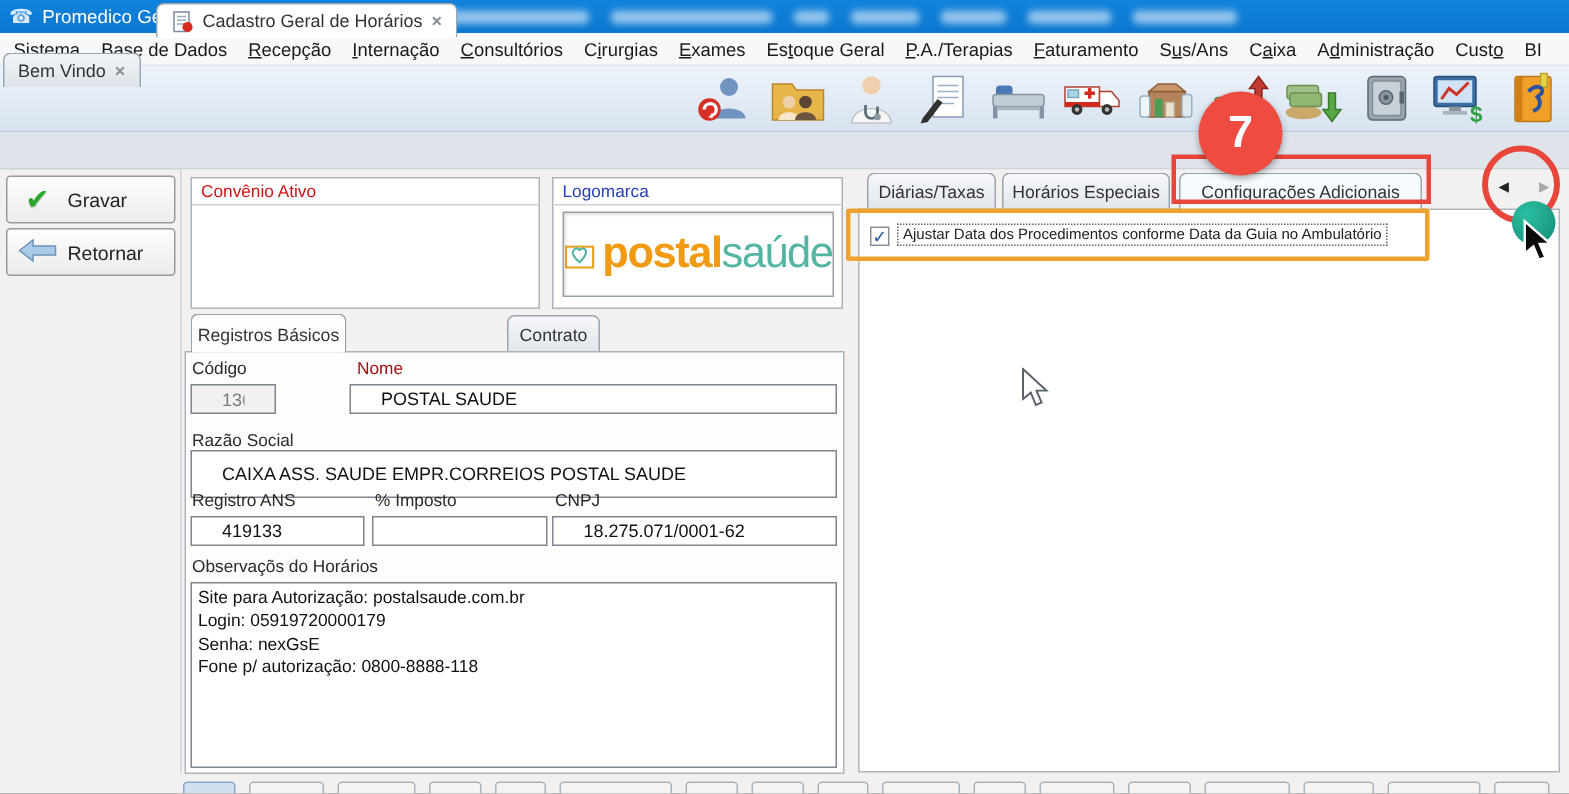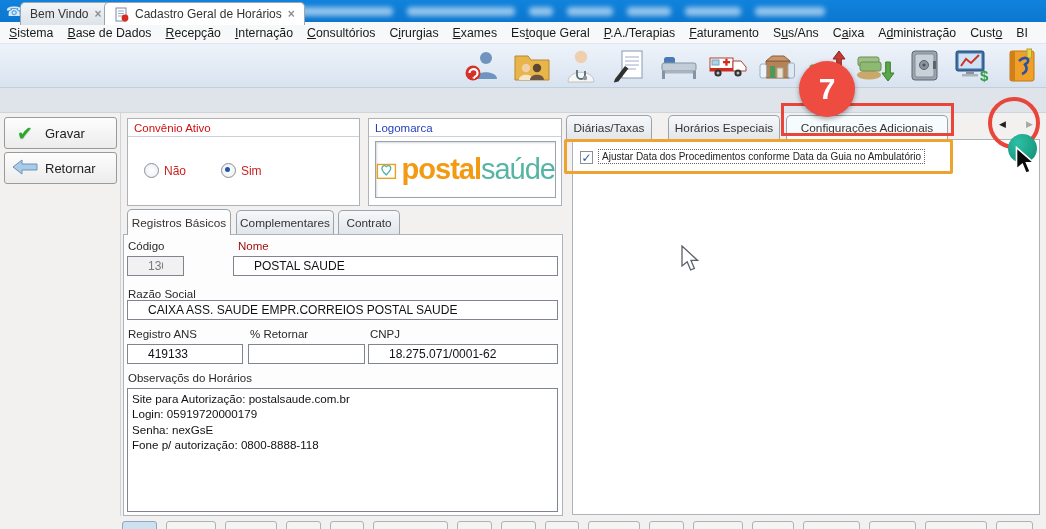--- a/index.html
+++ b/index.html
@@ -254,21 +254,21 @@
             <rect x="8" y="3" width="24" height="30" rx="2" fill="#f0a028" stroke="#c07818"></rect>
             <rect x="8" y="3" width="5" height="30" fill="#d08018"></rect>
             <rect x="25" y="1" width="4.5" height="9" fill="#e8d44a" stroke="#b8a428"></rect>
             <path d="M17 13c6-6 11-2 8.5 1.5l-2.5 2c3 4 1.5 8-3 9.5" stroke="#2a52a0" stroke-width="2.6" fill="none"></path>
           </svg>
       </div>
     </div>
   </div>
 
   <div class="abs tabstrip"></div>
-  <div class="abs doc-tab inactive" style="left:20px;">
+  <div class="abs doc-tab inactive" style="left:2px;margin-top:33px;">
     <span>Bem Vindo</span>
     <span class="tab-close">×</span>
   </div>
   <div class="abs doc-tab active" style="left:104px;">
     <svg width="15" height="15" viewBox="0 0 15 15">
         <rect x="2" y="1" width="10" height="13" fill="#fff" stroke="#7a8aa0"></rect>
         <line x1="4" y1="4" x2="10" y2="4" stroke="#9ab"></line>
         <line x1="4" y1="6.5" x2="10" y2="6.5" stroke="#9ab"></line>
         <line x1="4" y1="9" x2="10" y2="9" stroke="#9ab"></line>
         <circle cx="11" cy="11" r="3.4" fill="#d62b1e"></circle>
@@ -287,65 +287,59 @@
     <span class="ic">
       <svg width="26" height="16" viewBox="0 0 26 16">
           <path d="M1 8l9-7v4h15v6H10v4z" fill="#a9cbe8" stroke="#6b93b8"></path>
         </svg>
     </span>
     <span>Retornar</span>
   </div>
 
   <div class="abs groupbox" style="left:127px;top:118px;width:233px;height:88px;">
     <div class="gb-title gb-red">Convênio Ativo</div>
-    <div style="padding:24px 0 0 16px;">
-      <span class="radio"></span><span class="radio-label">Não</span>
-      <span style="display:inline-block;width:26px;"></span>
-      <span class="radio checked"></span><span class="radio-label">Sim</span>
-    </div>
   </div>
 
   <div class="abs groupbox" style="left:368px;top:118px;width:194px;height:88px;">
     <div class="gb-title gb-blue">Logomarca</div>
   </div>
   <div class="abs form-tab active" style="left:127px;width:104px;">Registros Básicos</div>
 
   <div class="abs logo-area">
     <svg width="34" height="30" viewBox="0 0 34 30" style="margin-right:2px;">
       <rect x="2" y="7" width="26" height="20" fill="#fff" stroke="#e8a020" stroke-width="2"></rect>
       <path d="M15 22c-6-5-8-9-5.5-12 2-2.3 5-1.4 5.5 1 .5-2.4 3.5-3.3 5.5-1 2.5 3-1.5 8-5.5 12z" fill="#fff" stroke="#53b3a5" stroke-width="2"></path>
     </svg>
     <span class="brand"><span class="p1">postal</span><span class="p2">saúde</span></span>
   </div>
-  <div class="abs form-tab" style="left:236px;width:98px;">Complementares</div>
   <div class="abs form-tab" style="left:338px;width:62px;">Contrato</div>
   <div class="abs panel" style="left:123px;top:234px;width:440px;height:282px;"></div>
 
   <div class="abs fld-label" style="left:128px;top:240px;">Código</div>
   <input class="abs tb" style="left: 127px; top: 256px; width: 57px; height: 20px;" disabled="" value="136">
   <div class="abs fld-label red" style="left:238px;top:240px;">Nome</div>
   <input class="abs tb" style="left: 233px; top: 256px; width: 325px; height: 20px;" value="POSTAL SAUDE">
 
   <div class="abs fld-label" style="left:128px;top:288px;">Razão Social</div>
-  <input class="abs tb" style="left: 127px; top: 300px; width: 431px; height: 20px;" value="CAIXA ASS. SAUDE EMPR.CORREIOS POSTAL SAUDE">
+  <input class="abs tb" style="left: 127px; top: 300px; width: 431px; height: 32px;" value="CAIXA ASS. SAUDE EMPR.CORREIOS POSTAL SAUDE">
 
   <div class="abs fld-label" style="left:128px;top:328px;">Registro ANS</div>
   <input class="abs tb" style="left: 127px; top: 344px; width: 116px; height: 20px;" value="419133">
-  <div class="abs fld-label" style="left:250px;top:328px;">% Retornar</div>
+  <div class="abs fld-label" style="left:250px;top:328px;">% Imposto</div>
   <input class="abs tb" style="left: 248px; top: 344px; width: 117px; height: 20px;" value="">
   <div class="abs fld-label" style="left:370px;top:328px;">CNPJ</div>
   <input class="abs tb" style="left: 368px; top: 344px; width: 190px; height: 20px;" value="18.275.071/0001-62">
 
   <div class="abs fld-label" style="left:128px;top:372px;">Observaçõs do Horários</div>
   <textarea class="abs tb" style="left: 127px; top: 388px; width: 431px; height: 124px;">Site para Autorização: postalsaude.com.br
 Login: 05919720000179
 Senha: nexGsE
 Fone p/ autorização: 0800-8888-118</textarea>
 
-  <div class="abs rp-tab" style="left:566px;width:86px;">Diárias/Taxas</div>
+  <div class="abs rp-tab" style="left:578px;width:86px;">Diárias/Taxas</div>
   <div class="abs rp-tab" style="left:668px;width:112px;">Horários Especiais</div>
   <div class="abs rp-tab active" style="left:786px;width:162px;">Configurações Adicionais</div>
   <div class="abs scroll-arrow" style="left:999px;top:119px;color:#222;">◀</div>
   <div class="abs scroll-arrow" style="left:1026px;top:119px;color:#a8a8a8;">▶</div>
   <div class="abs panel" style="left:572px;top:139px;width:468px;height:376px;background:#fff;"></div>
 
   <div class="abs checkbox">✓</div>
   <div class="abs cb-label">Ajustar Data dos Procedimentos conforme Data da Guia no Ambulatório</div>
 
   <div class="abs bottom-strip">

